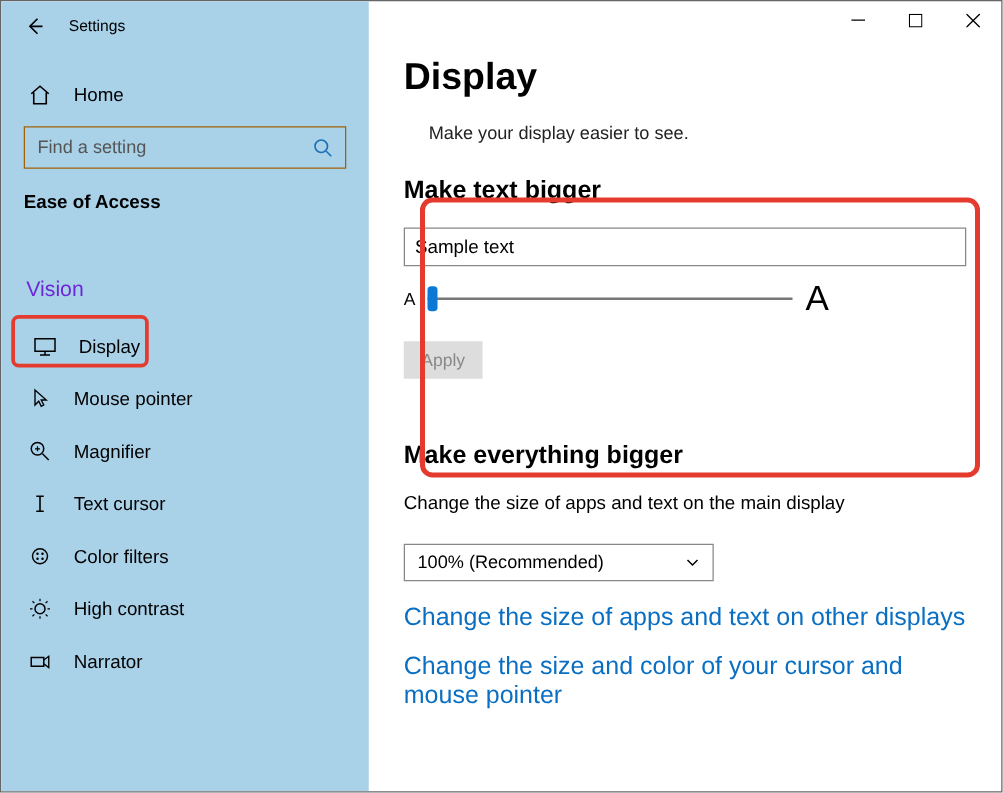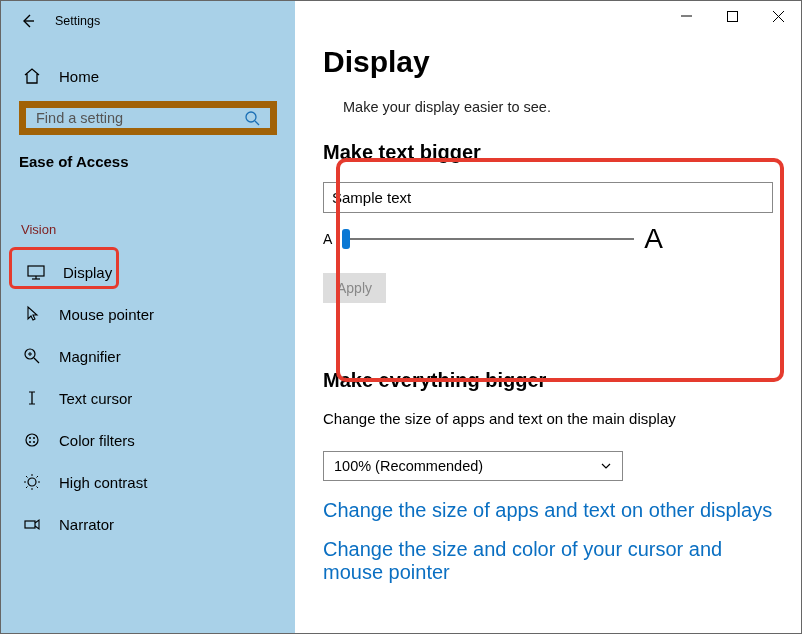--- a/index.html
+++ b/index.html
@@ -34,42 +34,42 @@
   .home-row {
     display: flex;
     align-items: center;
     gap: 18px;
     padding: 10px 18px 10px 22px;
     margin-top: 22px;
   }
   .home-row .lbl { font-size: 15px; }
   .search-wrap { padding: 0 18px; margin-top: 6px; }
   .search-box {
-    border: 7px solid #a16207;
+    border: 1px solid #a16207;
     height: 34px;
     display: flex;
     align-items: center;
     padding: 0 10px;
     justify-content: space-between;
     background: transparent;
   }
   .search-box input {
     border: none; background: transparent; outline: none;
     font-size: 14.5px; width: 100%; color: #333;
   }
   .search-box input::placeholder { color: #555; }
   .category-label {
     padding: 18px 18px 6px 18px;
     font-weight: 600;
     font-size: 15px;
   }
   .section-label {
     padding: 6px 14px 4px 20px;
-    color: #7f1d1d;
-    font-size: 13px;
+    color: #6d28d9;
+    font-size: 17px;
     margin-top: 40px;
   }
   .nav-list { margin-top: 10px; }
   .nav-item {
     display: flex;
     align-items: center;
     gap: 18px;
     padding: 12px 18px 12px 22px;
     cursor: pointer;
     font-size: 15px;
@@ -136,27 +136,27 @@
   }
   .slider-thumb {
     position:absolute; left:0; top:-9px;
     width:8px; height:20px; background:#0a78d4; border-radius:3px;
   }
   .apply-btn {
     display:inline-block;
     background:#ddd; color:#888;
     border:none; padding:7px 14px;
     font-size:14px;
-    margin-bottom: 56px;
+    margin-bottom: 40px;
   }
   .sect2 { margin-top: 10px; }
   .desc { font-size:15px; margin-bottom: 24px; }
   .dropdown {
     border:1px solid #888;
-    width: 300px;
+    width: 248px;
     padding: 6px 10px;
     display:flex; justify-content:space-between; align-items:center;
     font-size:14.5px;
     margin-bottom: 18px;
   }
   .link { color:#0a6fc2; font-size:20px; margin-bottom: 16px; cursor:pointer; }
   svg { display:block; }
 </style>
 </head>
 <body>

